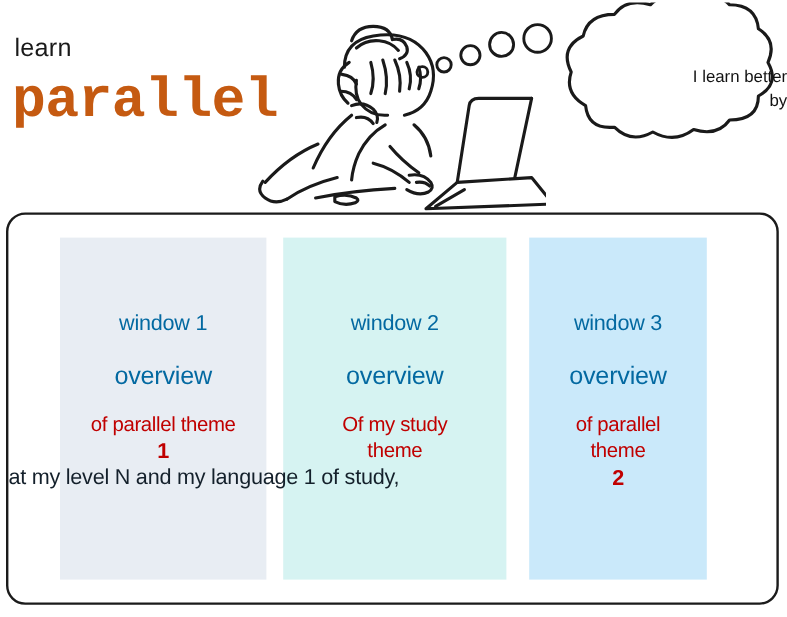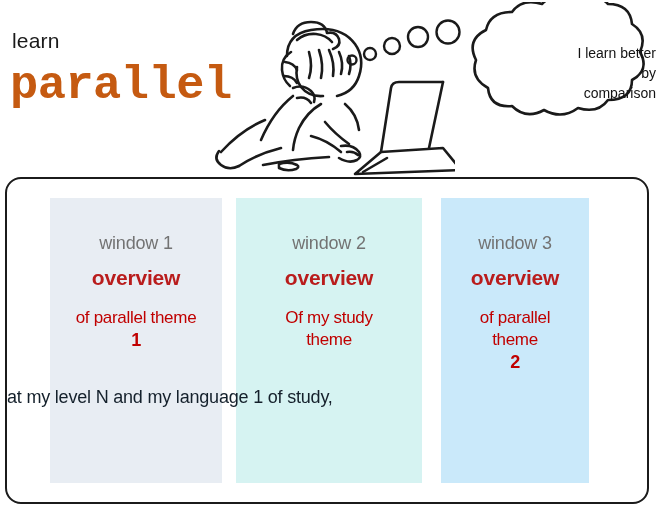--- a/index.html
+++ b/index.html
@@ -105,29 +105,30 @@
     box-sizing: border-box;
     padding-top: 36px;
     text-align: center;
   }
   #panel-1 { left: 43px;  width: 172px; background: #e8edf3; }
   #panel-2 { left: 229px; width: 186px; background: #d6f3f2; }
   #panel-3 { left: 434px; width: 148px; background: #cae9fa; }
 
   .window-title {
     font-size: 18px;
-    color: #737373;
+    color: #0369a1;
     line-height: 1;
     letter-spacing: -0.2px;
+    margin-top: 26px;
   }
   .overview-label {
-    margin-top: 15px;
+    margin-top: 25px;
     font-size: 21px;
-    font-weight: bold;
-    color: #b91c1c;
+    font-weight: normal;
+    color: #0369a1;
     line-height: 1;
     letter-spacing: -0.2px;
   }
   .panel-desc {
     margin-top: 19px;
     font-size: 17px;
     color: #c00000;
     line-height: 1.28;
     letter-spacing: -0.3px;
     padding: 0 19px;
@@ -234,21 +235,20 @@
              q0 20 -24 20
              q-10 14 -30 8
              q-16 12 -34 2
              q-18 10 -32 -4
              q-22 2 -24 -18
              q-18 -10 -12 -28 z"></path>
   </svg>
   <div id="bubble-text">
     <div class="bline">I learn better</div>
     <div class="bline">by</div>
-    <div class="bline">comparison</div>
   </div>
 </div>
 
 <div id="windows-box">
   <div id="panels-row">
 
     <div class="panel" id="panel-1">
       <div class="window-title">window 1</div>
       <div class="overview-label">overview</div>
       <div class="panel-desc">

